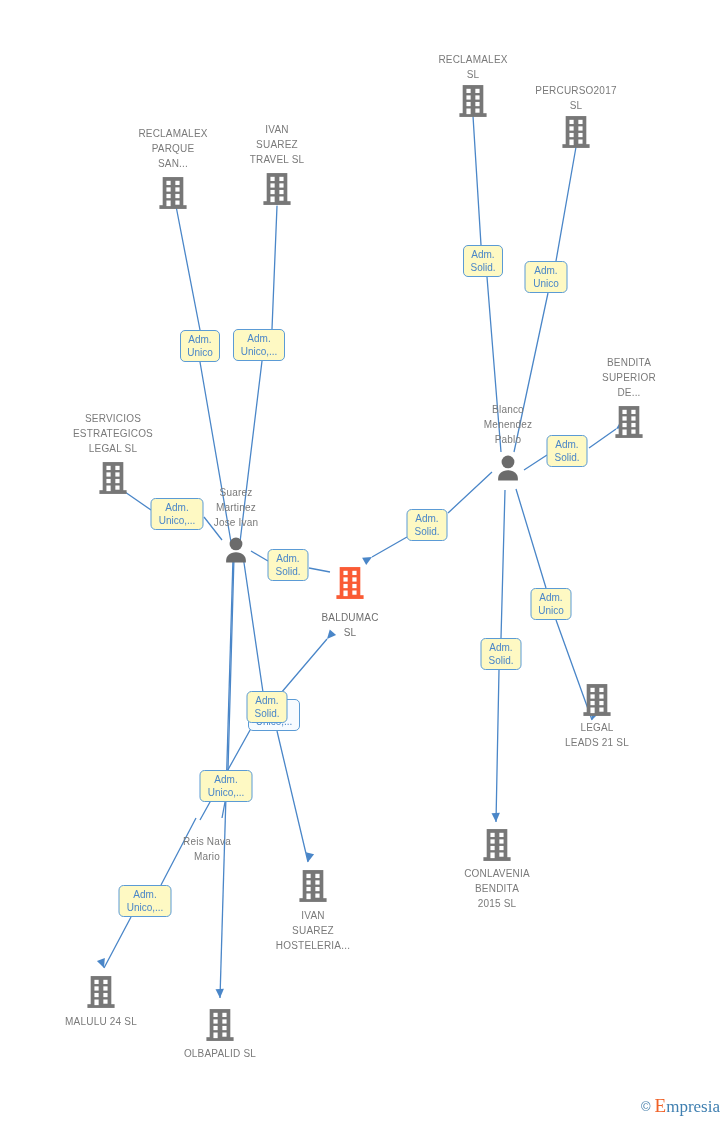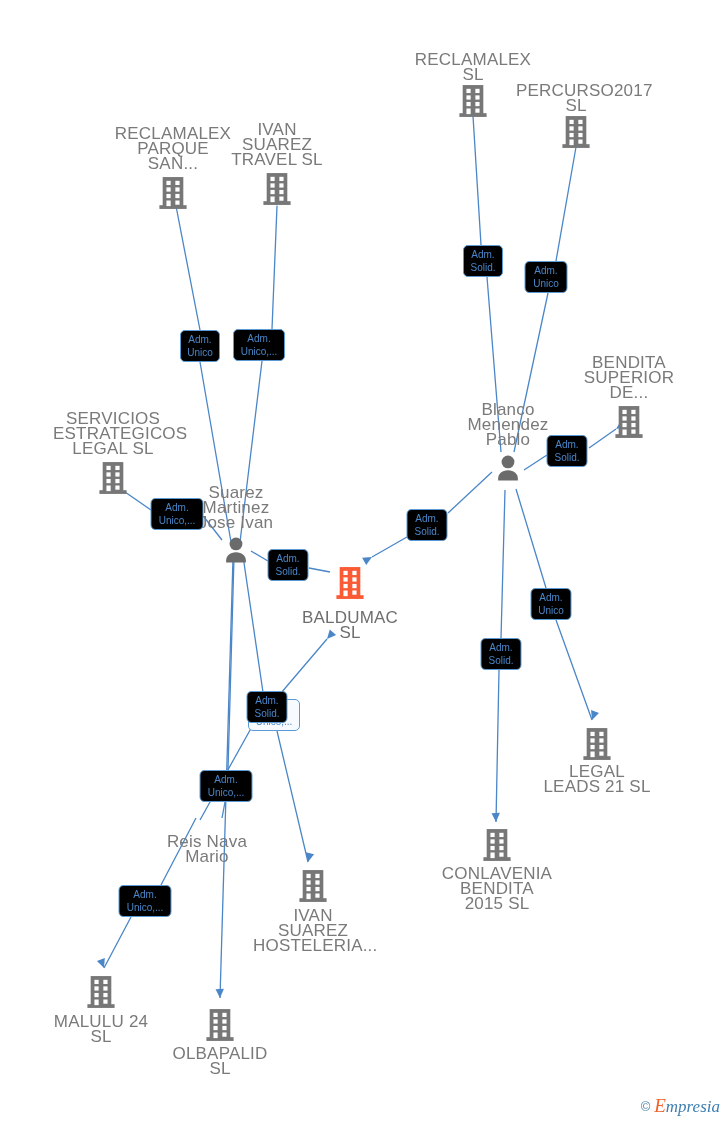--- a/index.html
+++ b/index.html
@@ -3,36 +3,36 @@
 <meta charset="utf-8">
 <style>
   html,body{margin:0;padding:0;background:#ffffff;}
   body{width:728px;height:1125px;position:relative;overflow:hidden;
        font-family:"Liberation Sans","DejaVu Sans",sans-serif;}
   #canvas{position:absolute;left:0;top:0;width:728px;height:1125px;}
   svg.edges{position:absolute;left:0;top:0;width:728px;height:1125px;pointer-events:none;}
 
   .node{position:absolute;transform:translate(-50%,0);text-align:center;}
   .node .glyph{display:block;margin:0 auto;}
-  .node .caption{display:block;font-size:17px;line-height:15px;color:#7a7a7a;
+  .node .caption{display:block;font-size:10px;line-height:15px;color:#7a7a7a;
                  letter-spacing:.2px;white-space:pre-line;}
   .node.company .caption{color:#7a7a7a;}
   .node.focus .caption{color:#6e6e6e;font-weight:400;}
   .node.person .caption{color:#7a7a7a;}
 
   .reltag{position:absolute;transform:translate(-50%,-50%);
-          background:#000000;border:1.4px solid #5b9bd5;border-radius:5px;
+          background:#fef9c3;border:1.4px solid #5b9bd5;border-radius:5px;
           color:#4a86c8;font-size:10px;line-height:13px;text-align:center;
           padding:3px 5px;white-space:pre-line;box-sizing:border-box;}
   .reltag.back{background:#f7fbff;}
 
   .wm{position:absolute;right:8px;bottom:8px;display:flex;align-items:center;gap:4px;
       font-size:15px;color:#3f7fb0;}
   .wm .c{font-size:13px;color:#4a82ad;}
-  .wm .em{font-family:"Liberation Serif","DejaVu Serif",serif;font-style:italic;font-size:17px;}
+  .wm .em{font-family:"Liberation Serif","DejaVu Serif",serif;font-size:17px;}
   .wm .em b{color:#f06228;font-weight:400;font-size:19px;}
 </style>
 </head>
 <body>
 
 <div id="canvas">
   <svg class="edges" id="edge-layer" viewBox="0 0 728 1125" xmlns="http://www.w3.org/2000/svg">
       <path d="M231,542 L200,362 M200,330 L176,206" stroke="#4a86c8" stroke-width="1.3" fill="none"></path>
       <polygon points="176,206 170.29236126101353,197.8720937489892 178.5631966958053,196.4046874621713" fill="#4a86c8"></polygon>
       <path d="M240,542 L262,361 M272,329 L277,206" stroke="#4a86c8" stroke-width="1.3" fill="none"></path>
@@ -189,21 +189,21 @@
             <rect x="9" y="12" width="4.5" height="4.5" fill="#fff"></rect>
             <rect x="18.5" y="12" width="4.5" height="4.5" fill="#fff"></rect>
             <rect x="9" y="19" width="4.5" height="4.5" fill="#fff"></rect>
             <rect x="18.5" y="19" width="4.5" height="4.5" fill="#fff"></rect>
             <rect x="9" y="26" width="4.5" height="6" fill="#fff"></rect>
             <rect x="18.5" y="26" width="4.5" height="4.5" fill="#fff"></rect>
           </svg></span>
         <span class="caption">BALDUMAC
 SL</span>
       </div>
-      <div class="node company" style="left: 597px; top: 764px; width: 120px;">
+      <div class="node company" style="left: 597px; top: 720px; width: 120px;">
         <span class="glyph" style="position: absolute; left: 50%; transform: translateX(-50%); top: -37px;"><svg width="30" height="34" viewBox="0 0 32 36" xmlns="http://www.w3.org/2000/svg">
             <rect x="5" y="1" width="22" height="31" fill="#777777"></rect>
             <rect x="1.5" y="31" width="29" height="4" fill="#777777"></rect>
             <rect x="9" y="5" width="4.5" height="4.5" fill="#fff"></rect>
             <rect x="18.5" y="5" width="4.5" height="4.5" fill="#fff"></rect>
             <rect x="9" y="12" width="4.5" height="4.5" fill="#fff"></rect>
             <rect x="18.5" y="12" width="4.5" height="4.5" fill="#fff"></rect>
             <rect x="9" y="19" width="4.5" height="4.5" fill="#fff"></rect>
             <rect x="18.5" y="19" width="4.5" height="4.5" fill="#fff"></rect>
             <rect x="9" y="26" width="4.5" height="6" fill="#fff"></rect>

